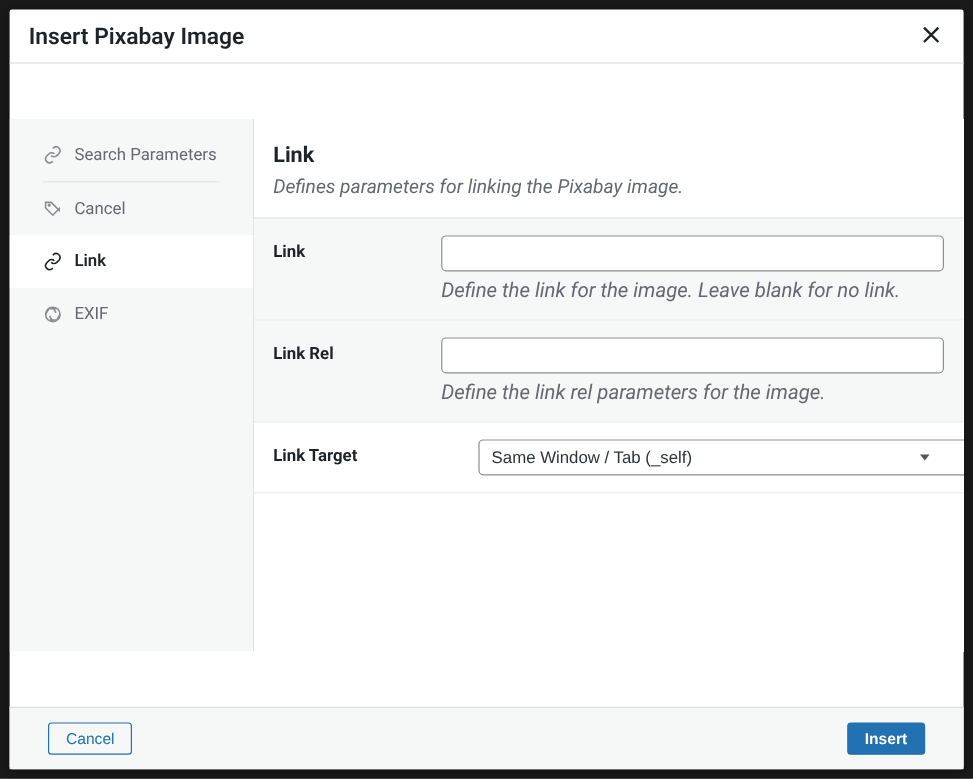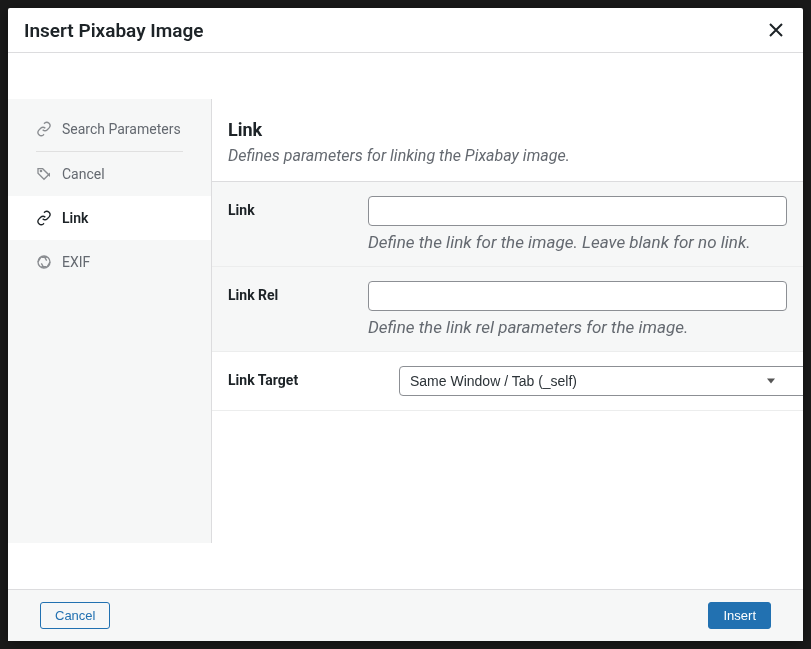--- a/index.html
+++ b/index.html
@@ -184,20 +184,21 @@
     }
     .btn-secondary {
       background: #f6f7f7;
       border-color: #2271b1;
       color: #2271b1;
     }
     .btn-primary {
       background: #2271b1;
       border-color: #2271b1;
       color: #fff;
+      font-weight: bold;
     }
   </style>
 </head>
 <body>
 
 <div class="modal">
   <div class="modal-header">
     <div class="modal-title">Insert Pixabay Image</div>
     <button class="close-btn">
       <span class="icon">

